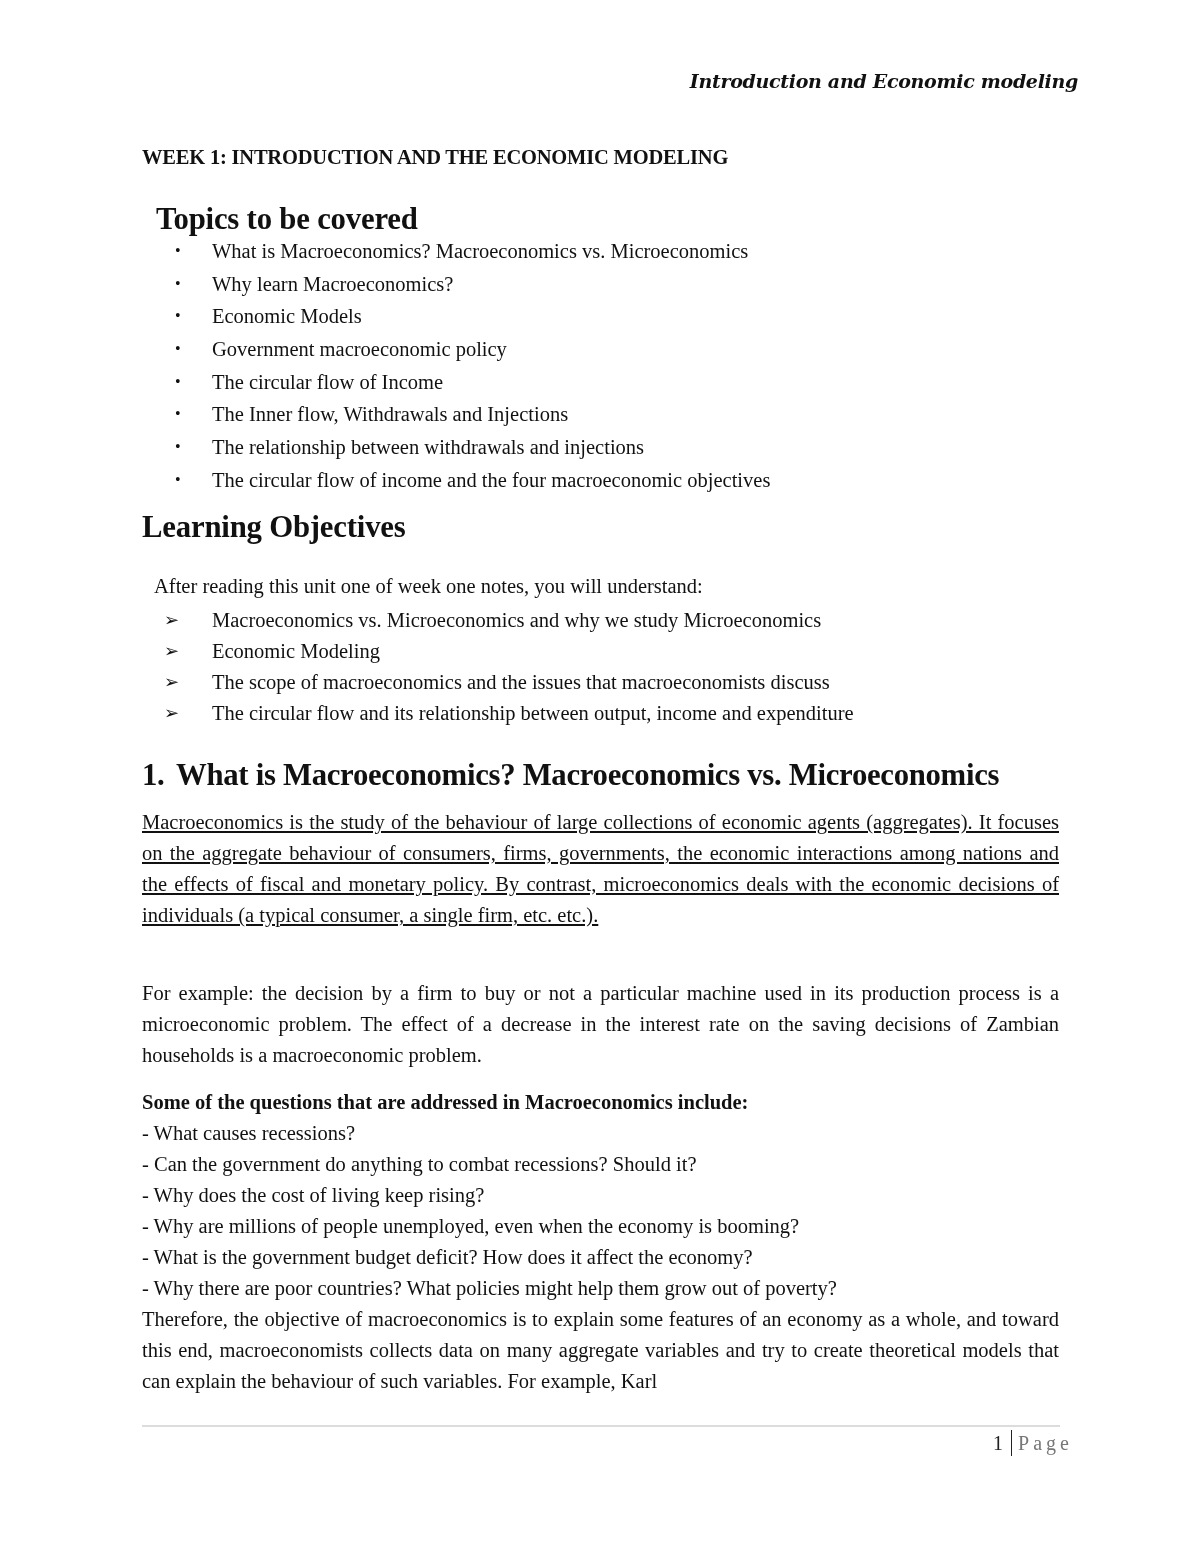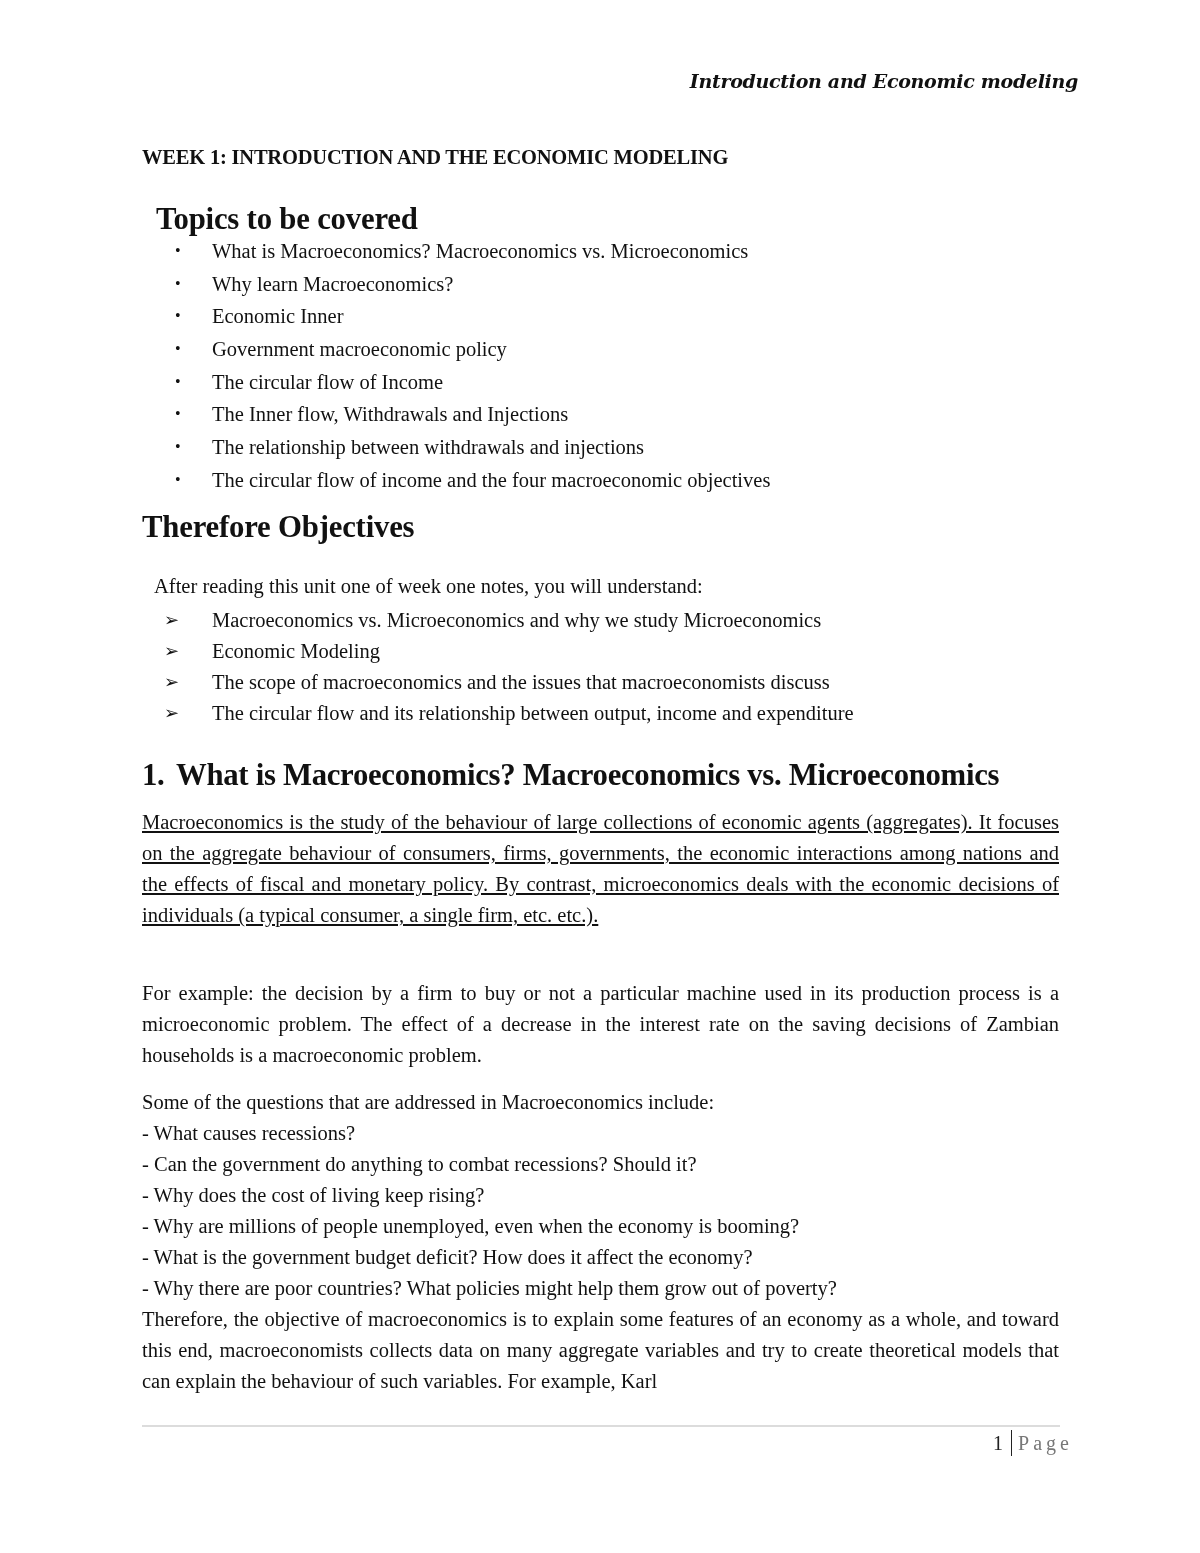--- a/index.html
+++ b/index.html
@@ -26,21 +26,21 @@
   ul.objectives { list-style: none; padding: 0; margin: 0; position: absolute; top: 467px; left: 0; }
   ul.objectives li { position: relative; padding-left: 70px; height: 31px; line-height: 31px; white-space: nowrap; }
   ul.objectives li .arrow { position: absolute; left: 22px; top: 0; font-size: 18px; }
 
   .h-section { font-weight: bold; position: absolute; top: 622px; left: 0; margin: 0; white-space: nowrap; letter-spacing: -0.3px; }
   .h-section .num { display: inline-block; width: 34px; }
 
   .para { position: absolute; left: 0; width: 917px; margin: 0; text-align: justify; text-align-last: left; }
   .p1 { top: 669px; text-decoration: underline; }
   .p2 { top: 840px; }
-  .p3 { top: 949px; }
+  .p3 { top: 949px; font-weight: bold; }
 
   .questions { position: absolute; top: 980px; left: 0; margin: 0; padding: 0; list-style: none; }
   .questions li { height: 31px; line-height: 31px; white-space: nowrap; }
 
   .p4 { top: 1166px; }
 
   .footer-rule { position: absolute; left: 142px; top: 1425px; width: 918px; height: 2px; background: #dcdcdc; }
   .footer { position: absolute; right: 146px; top: 1430px; font-size: 20px; color: #222; white-space: nowrap; }
   .footer .sep { display: inline-block; width: 1px; height: 26px; background: #222; vertical-align: -6px; margin: 0 6px 0 8px; }
   .footer .page-word { color: #777; letter-spacing: 4px; }
@@ -51,29 +51,29 @@
 <div class="page">
   <div class="running-header">Introduction and Economic modeling</div>
 
   <div class="content">
     <h1 class="h-week">WEEK 1: INTRODUCTION AND THE ECONOMIC MODELING</h1>
     <h2 class="h-topics">Topics to be covered</h2>
 
     <ul class="topics">
       <li><span class="bullet">•</span><span>What is Macroeconomics? Macroeconomics vs. Microeconomics</span></li>
       <li><span class="bullet">•</span><span>Why learn Macroeconomics?</span></li>
-      <li><span class="bullet">•</span><span>Economic Inner</span></li>
+      <li><span class="bullet">•</span><span>Economic Models</span></li>
       <li><span class="bullet">•</span><span>Government macroeconomic policy</span></li>
       <li><span class="bullet">•</span><span>The circular flow of Income</span></li>
       <li><span class="bullet">•</span><span>The Inner flow, Withdrawals and Injections</span></li>
       <li><span class="bullet">•</span><span>The relationship between withdrawals and injections</span></li>
       <li><span class="bullet">•</span><span>The circular flow of income and the four macroeconomic objectives</span></li>
     </ul>
 
-    <h2 class="h-objectives">Therefore Objectives</h2>
+    <h2 class="h-objectives">Learning Objectives</h2>
     <p class="intro-line">After reading this unit one of week one notes, you will understand:</p>
 
     <ul class="objectives">
       <li><span class="arrow">➢</span><span>Macroeconomics vs. Microeconomics and why we study Microeconomics</span></li>
       <li><span class="arrow">➢</span><span>Economic Modeling</span></li>
       <li><span class="arrow">➢</span><span>The scope of macroeconomics and the issues that macroeconomists discuss</span></li>
       <li><span class="arrow">➢</span><span>The circular flow and its relationship between output, income and expenditure</span></li>
     </ul>
 
     <h2 class="h-section"><span class="num">1.</span><span>What is Macroeconomics? Macroeconomics vs. Microeconomics</span></h2>

